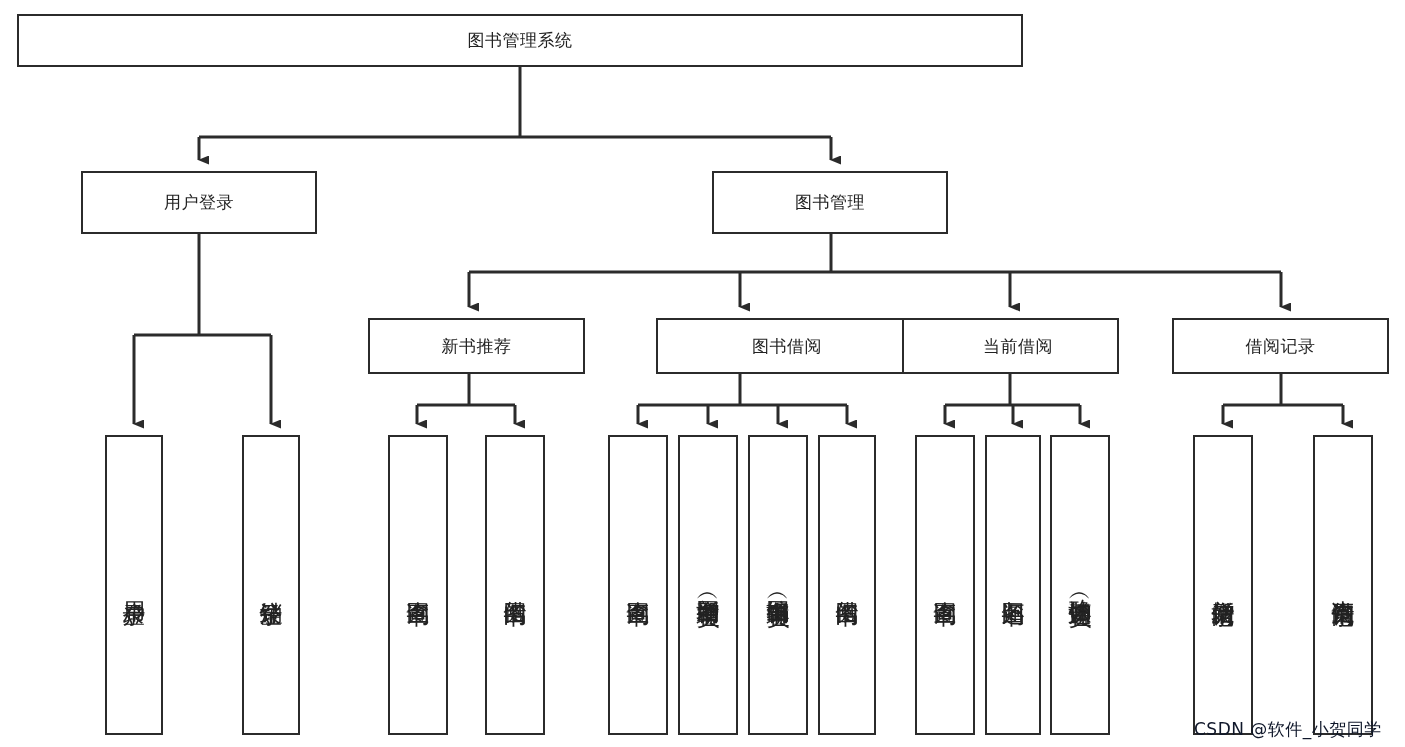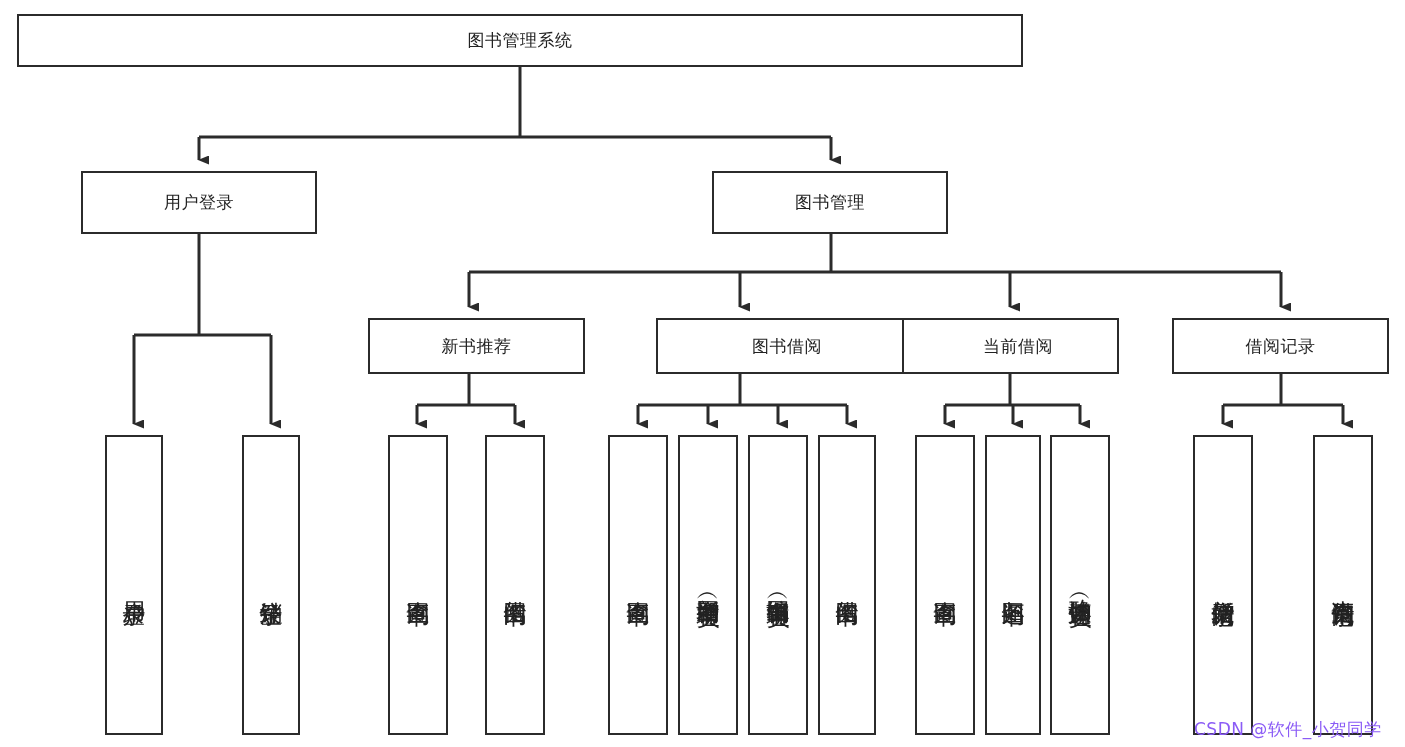--- a/index.html
+++ b/index.html
@@ -54,21 +54,21 @@
     text-align: center;
   }
   .node-vertical .vlabel {
     writing-mode: vertical-rl;
     text-orientation: upright;
     display: block;
   }
   .watermark {
     position: absolute;
     font-size: 17px;
-    color: #8b5cf6;
+    color: #0f172a;
     white-space: nowrap;
     letter-spacing: 0.5px;
     user-select: none;
   }
 </style>
 </head>
 <body>
 
 <div id="diagram-root">
 

